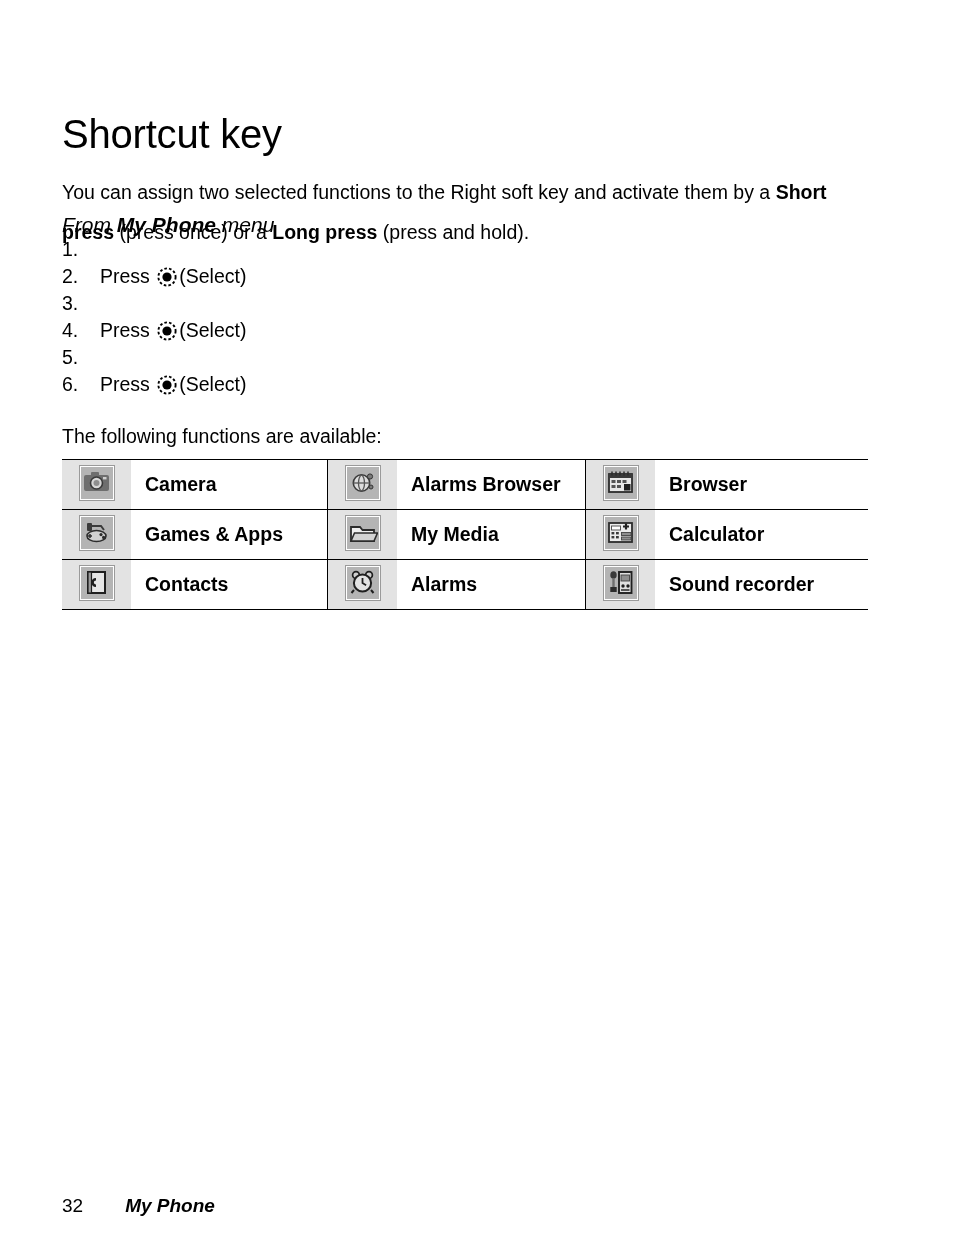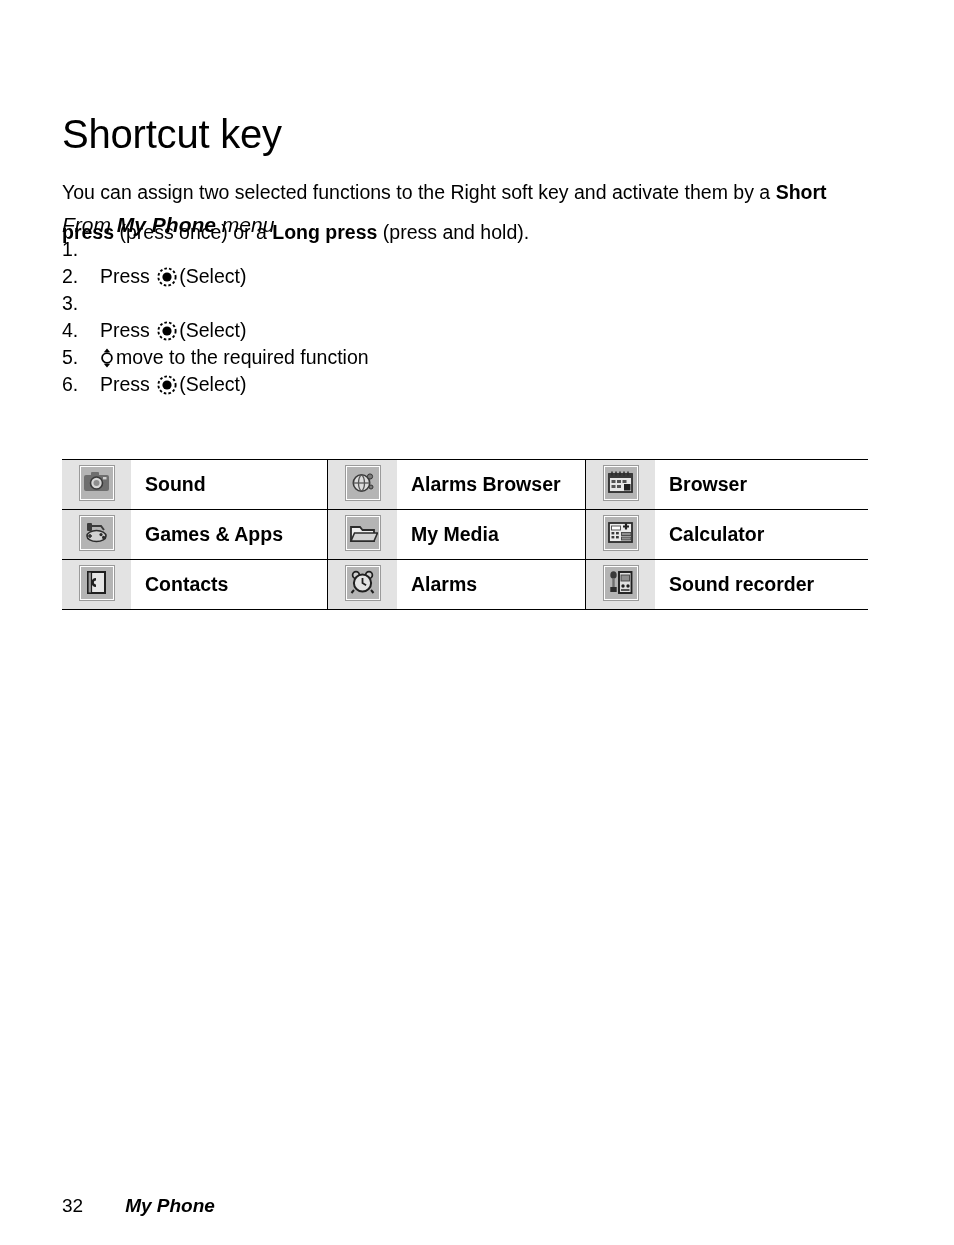--- a/index.html
+++ b/index.html
@@ -205,54 +205,50 @@
     <div class="step">
       <span class="step-num">4.</span>
       <span class="step-text"><span>Press </span><span class="sel-key"><svg width="20" height="20" viewBox="0 0 20 20">
               <circle cx="10" cy="10" r="8.6" fill="none" stroke="#000" stroke-width="1.9" stroke-dasharray="2.6 2.1"></circle>
               <circle cx="10" cy="10" r="4.6" fill="#000"></circle>
             </svg></span><span>(Select)</span></span>
     </div>
 
     <div class="step">
       <span class="step-num">5.</span>
-      <span class="step-text"><span class="nav-key"><svg width="14" height="20" viewBox="0 0 14 20">
-              <polygon points="7,0.5 10.2,4.2 3.8,4.2" fill="#000"></polygon>
-              <circle cx="7" cy="10" r="4.9" fill="none" stroke="#000" stroke-width="1.8"></circle>
-              <polygon points="7,19.5 10.2,15.8 3.8,15.8" fill="#000"></polygon>
-            </svg></span><span>move to the required function</span></span>
     </div>
 
     <div class="step">
       <span class="step-num">6.</span>
       <span class="step-text"><span>Press </span><span class="sel-key"><svg width="20" height="20" viewBox="0 0 20 20">
               <circle cx="10" cy="10" r="8.6" fill="none" stroke="#000" stroke-width="1.9" stroke-dasharray="2.6 2.1"></circle>
               <circle cx="10" cy="10" r="4.6" fill="#000"></circle>
             </svg></span><span>(Select)</span></span>
     </div>
 
   </div>
 
+  <div class="avail-line">The following functions are available:</div>
 
   <table class="func-table">
     <tbody>
 
       <tr>
         <td class="icon-cell">
           <span class="tile">
             <svg width="31" height="31" viewBox="0 0 31 31">
               <rect x="3" y="8" width="25" height="16" rx="2" fill="#6e6e6e"></rect>
               <rect x="10" y="5" width="8" height="4" rx="1" fill="#6e6e6e"></rect>
               <circle cx="15.5" cy="16" r="6" fill="#d8d8d8" stroke="#3a3a3a" stroke-width="1.6"></circle>
               <circle cx="15.5" cy="16" r="3" fill="#8f8f8f"></circle>
               <rect x="22" y="10" width="3.5" height="2.4" fill="#cfcfcf"></rect>
             </svg>
           </span>
         </td>
-        <td class="label-cell col-a-label">Sound</td>
+        <td class="label-cell col-a-label">Camera</td>
 
         <td class="icon-cell">
           <span class="tile">
             <svg width="31" height="31" viewBox="0 0 31 31">
               <circle cx="14.5" cy="16" r="8.2" fill="#dcdcdc" stroke="#3a3a3a" stroke-width="1.6"></circle>
               <path d="M14.5 7.8 C10.5 11 10.5 21 14.5 24.2" fill="none" stroke="#555" stroke-width="1.3"></path>
               <path d="M14.5 7.8 C18.5 11 18.5 21 14.5 24.2" fill="none" stroke="#555" stroke-width="1.3"></path>
               <path d="M6.4 16 H22.6" stroke="#555" stroke-width="1.3"></path>
               <circle cx="23" cy="9.5" r="2.6" fill="#7a7a7a" stroke="#333" stroke-width="1"></circle>
               <circle cx="24" cy="20" r="2" fill="#7a7a7a" stroke="#333" stroke-width="1"></circle>

